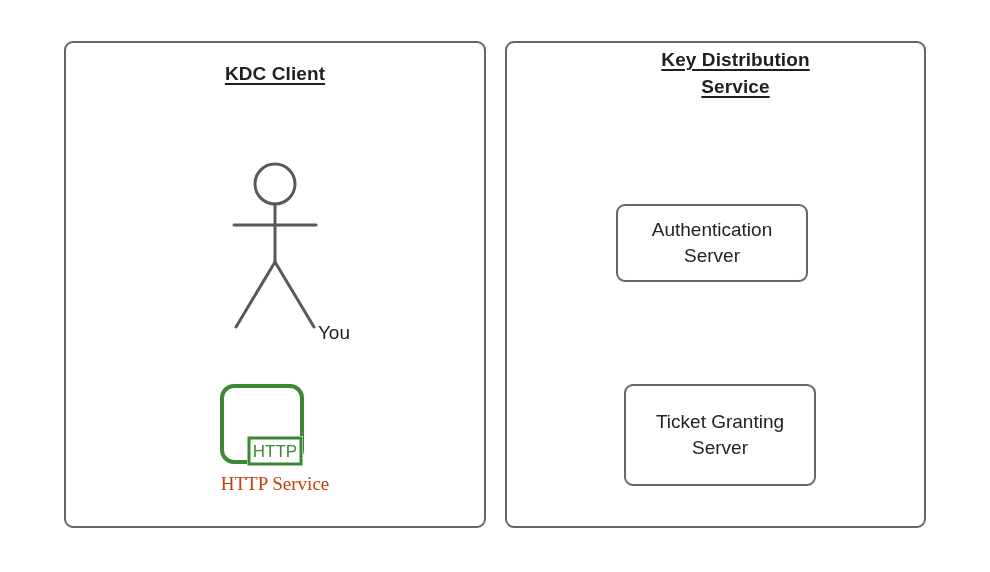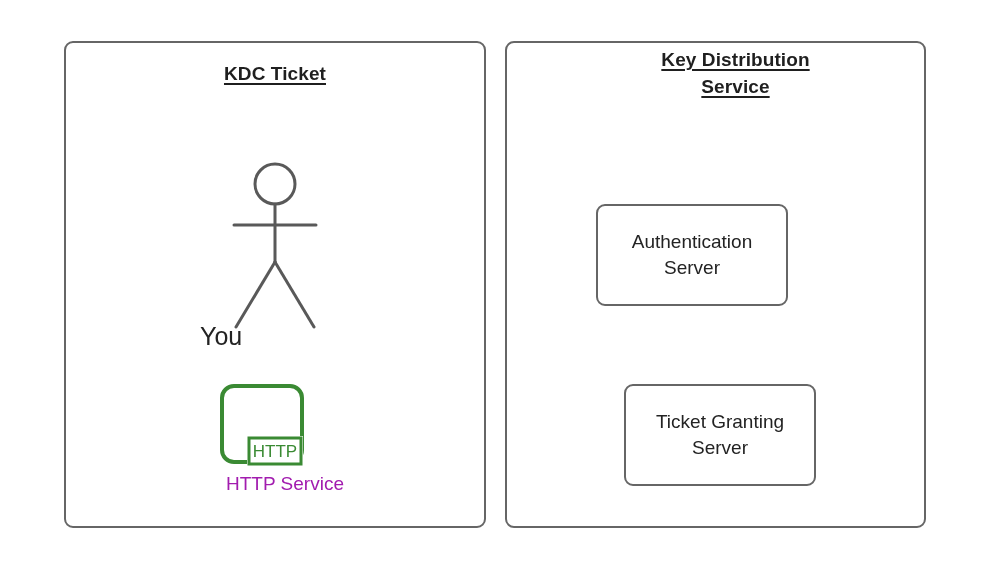--- a/index.html
+++ b/index.html
@@ -60,76 +60,77 @@
     width: 150px;
     height: 185px;
   }
   .actor svg { display: block; }
 
   .actor-label {
     position: absolute;
     left: 200px;
     top: 322px;
     width: 150px;
-    text-align: left;
-    font-size: 25px;
+    text-align: right;
+    font-size: 19px;
     color: #232323;
   }
 
   
   .http-icon {
     position: absolute;
     left: 214px;
     top: 380px;
     width: 95px;
     height: 90px;
   }
   .http-icon svg { display: block; }
 
   .http-label {
     position: absolute;
-    left: 180px;
+    left: 170px;
     top: 473px;
     width: 210px;
     text-align: center;
     font-size: 19px;
-    color: #a21caf;
+    color: #c2410c;
+    font-family: Liberation Serif, serif;
   }
 
   
   .server-box {
     position: absolute;
     box-sizing: border-box;
     background: #ffffff;
     border: 2px solid #666666;
     border-radius: 9px;
     display: flex;
     align-items: center;
     justify-content: center;
   }
-  #box-auth { left: 596px; top: 204px; width: 192px; height: 102px; }
+  #box-auth { left: 616px; top: 204px; width: 192px; height: 78px; }
   #box-tgs  { left: 624px; top: 384px; width: 192px; height: 102px; }
 
   .server-label {
     font-size: 19px;
     color: #232323;
     text-align: center;
     line-height: 26px;
     white-space: pre-line;
   }
 </style>
 </head>
 <body>
 
 <div class="canvas">
 
   <div class="panel" id="panel-client"></div>
 
   <div class="panel-title" id="title-client" style="left:64px; width:422px;">
-    <span>KDC Ticket</span>
+    <span>KDC Client</span>
   </div>
 
   <div class="actor">
     <svg width="150" height="185" viewBox="0 0 150 185" xmlns="http://www.w3.org/2000/svg">
       <g stroke="#595959" stroke-width="3" fill="none" stroke-linecap="round">
 
         <circle cx="75" cy="29" r="20"></circle>
 
         <line x1="75" y1="49" x2="75" y2="107"></line>
 

